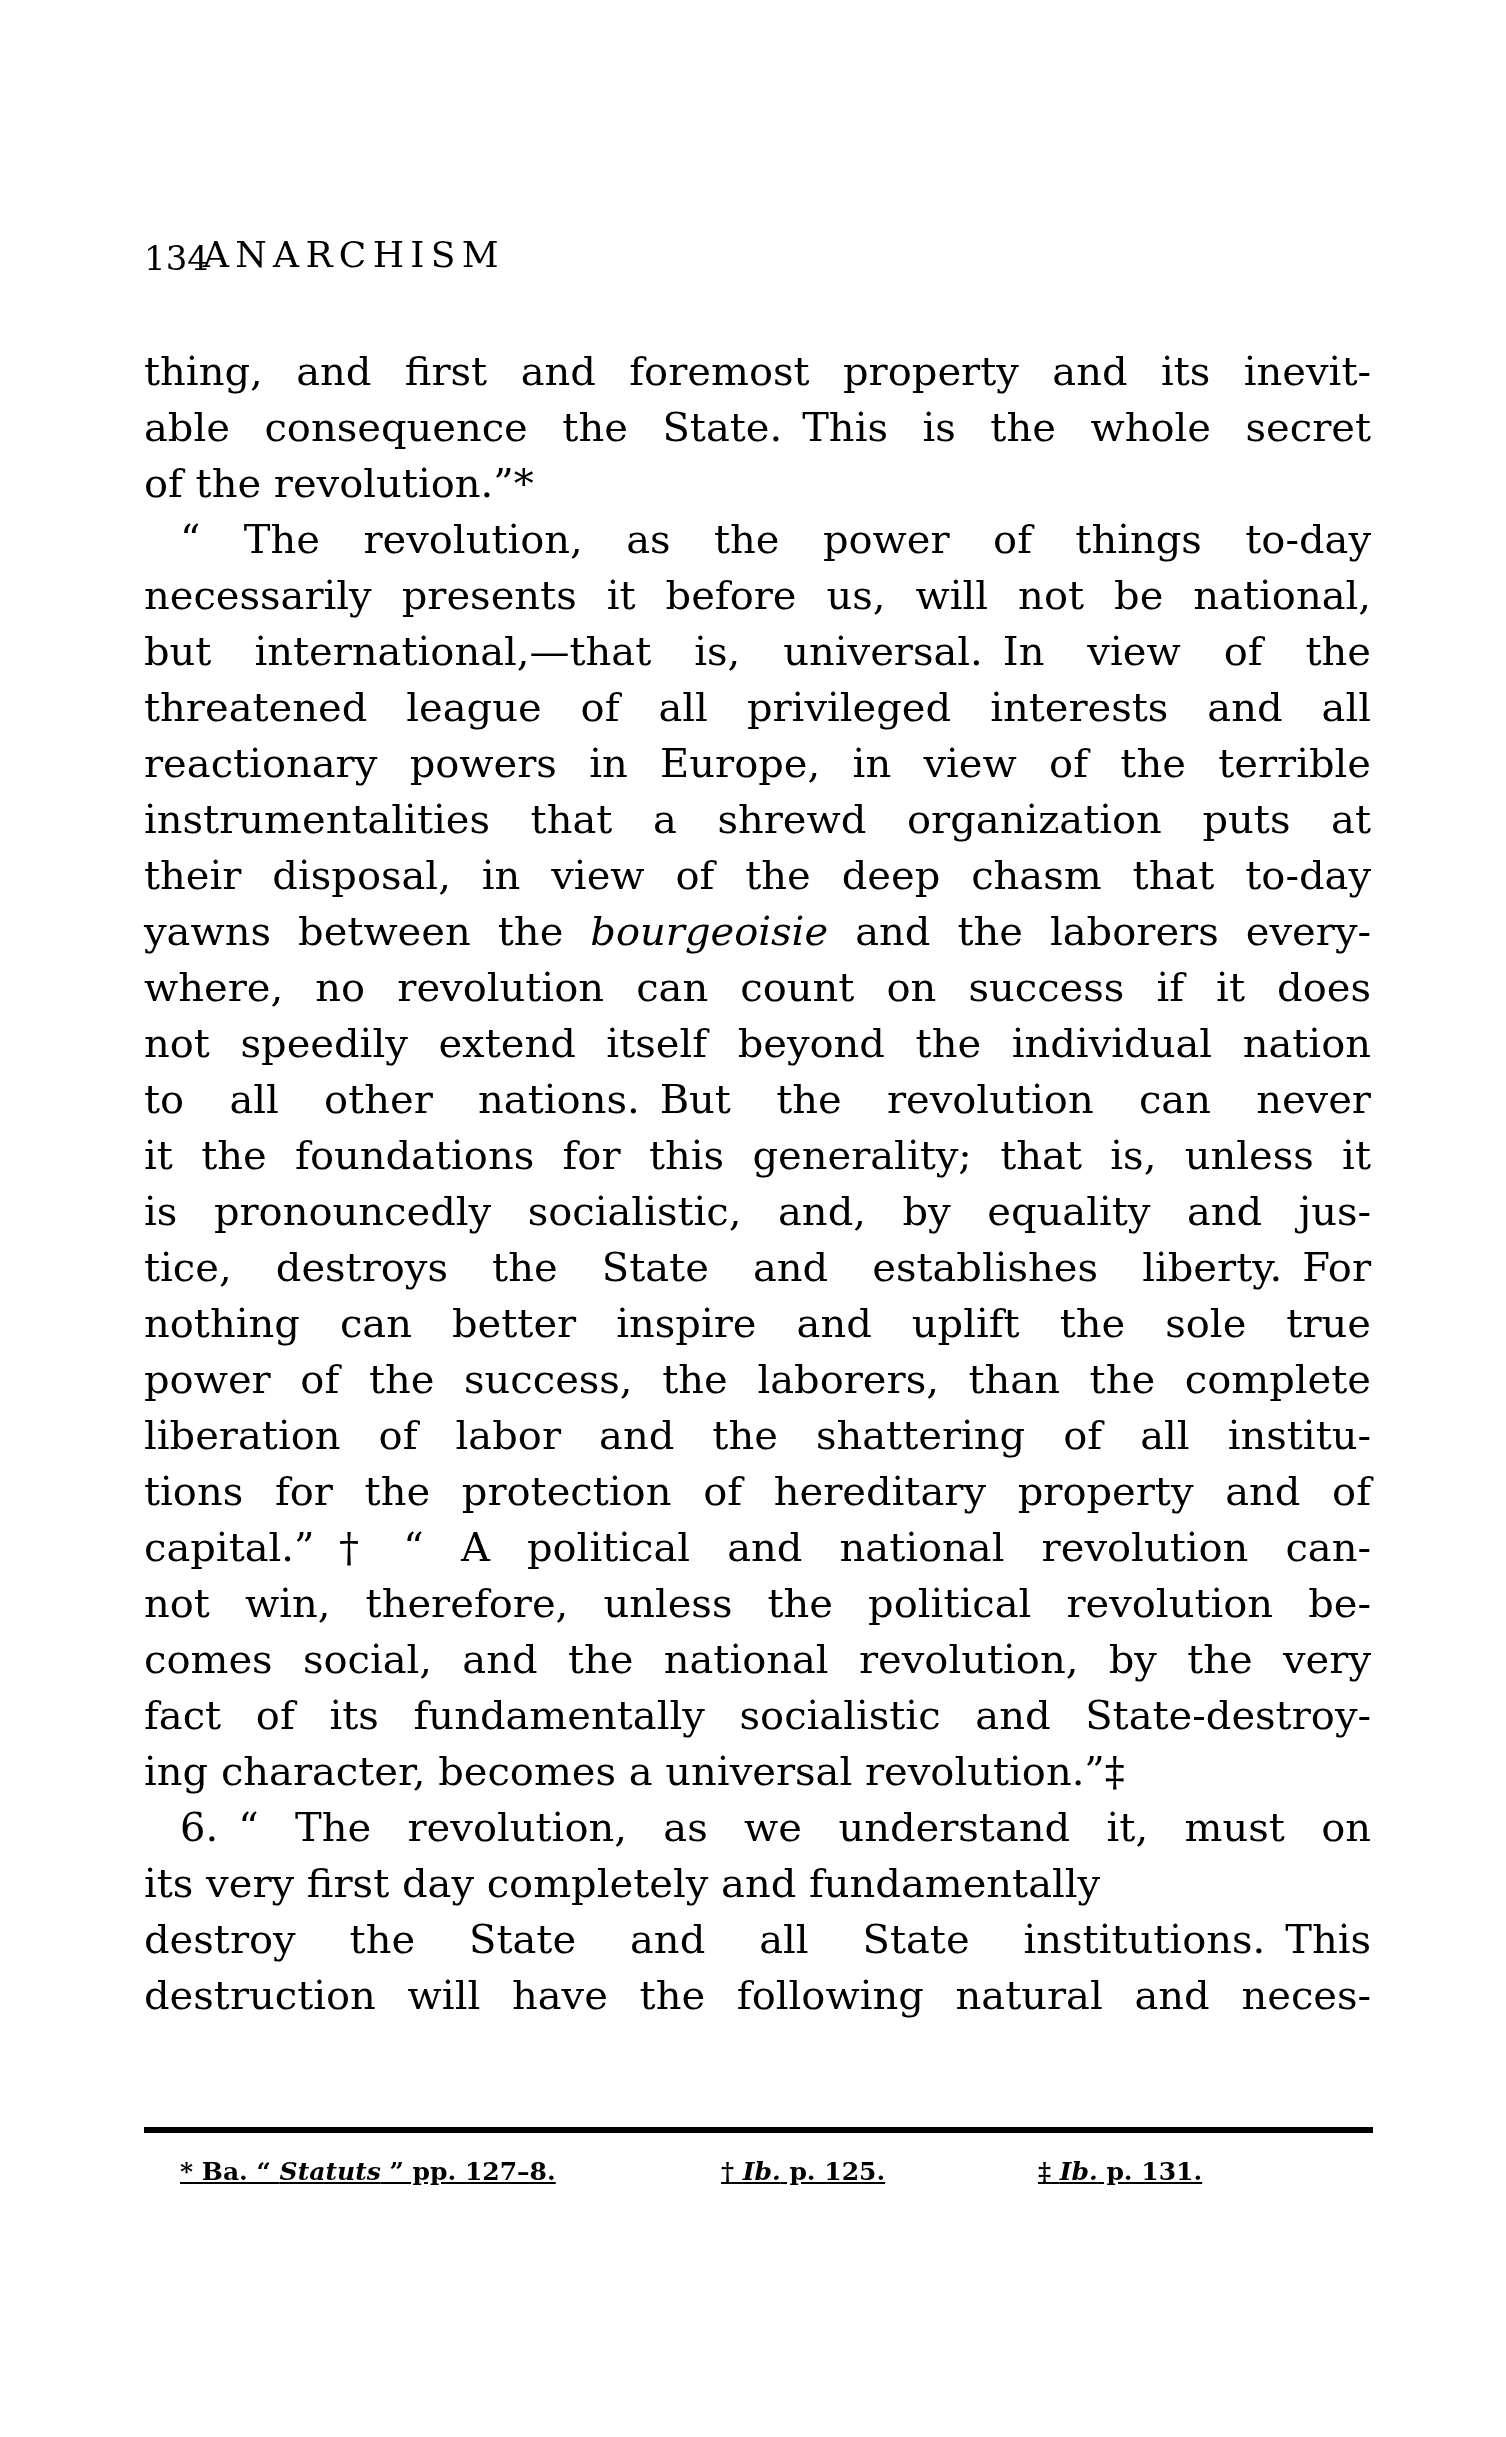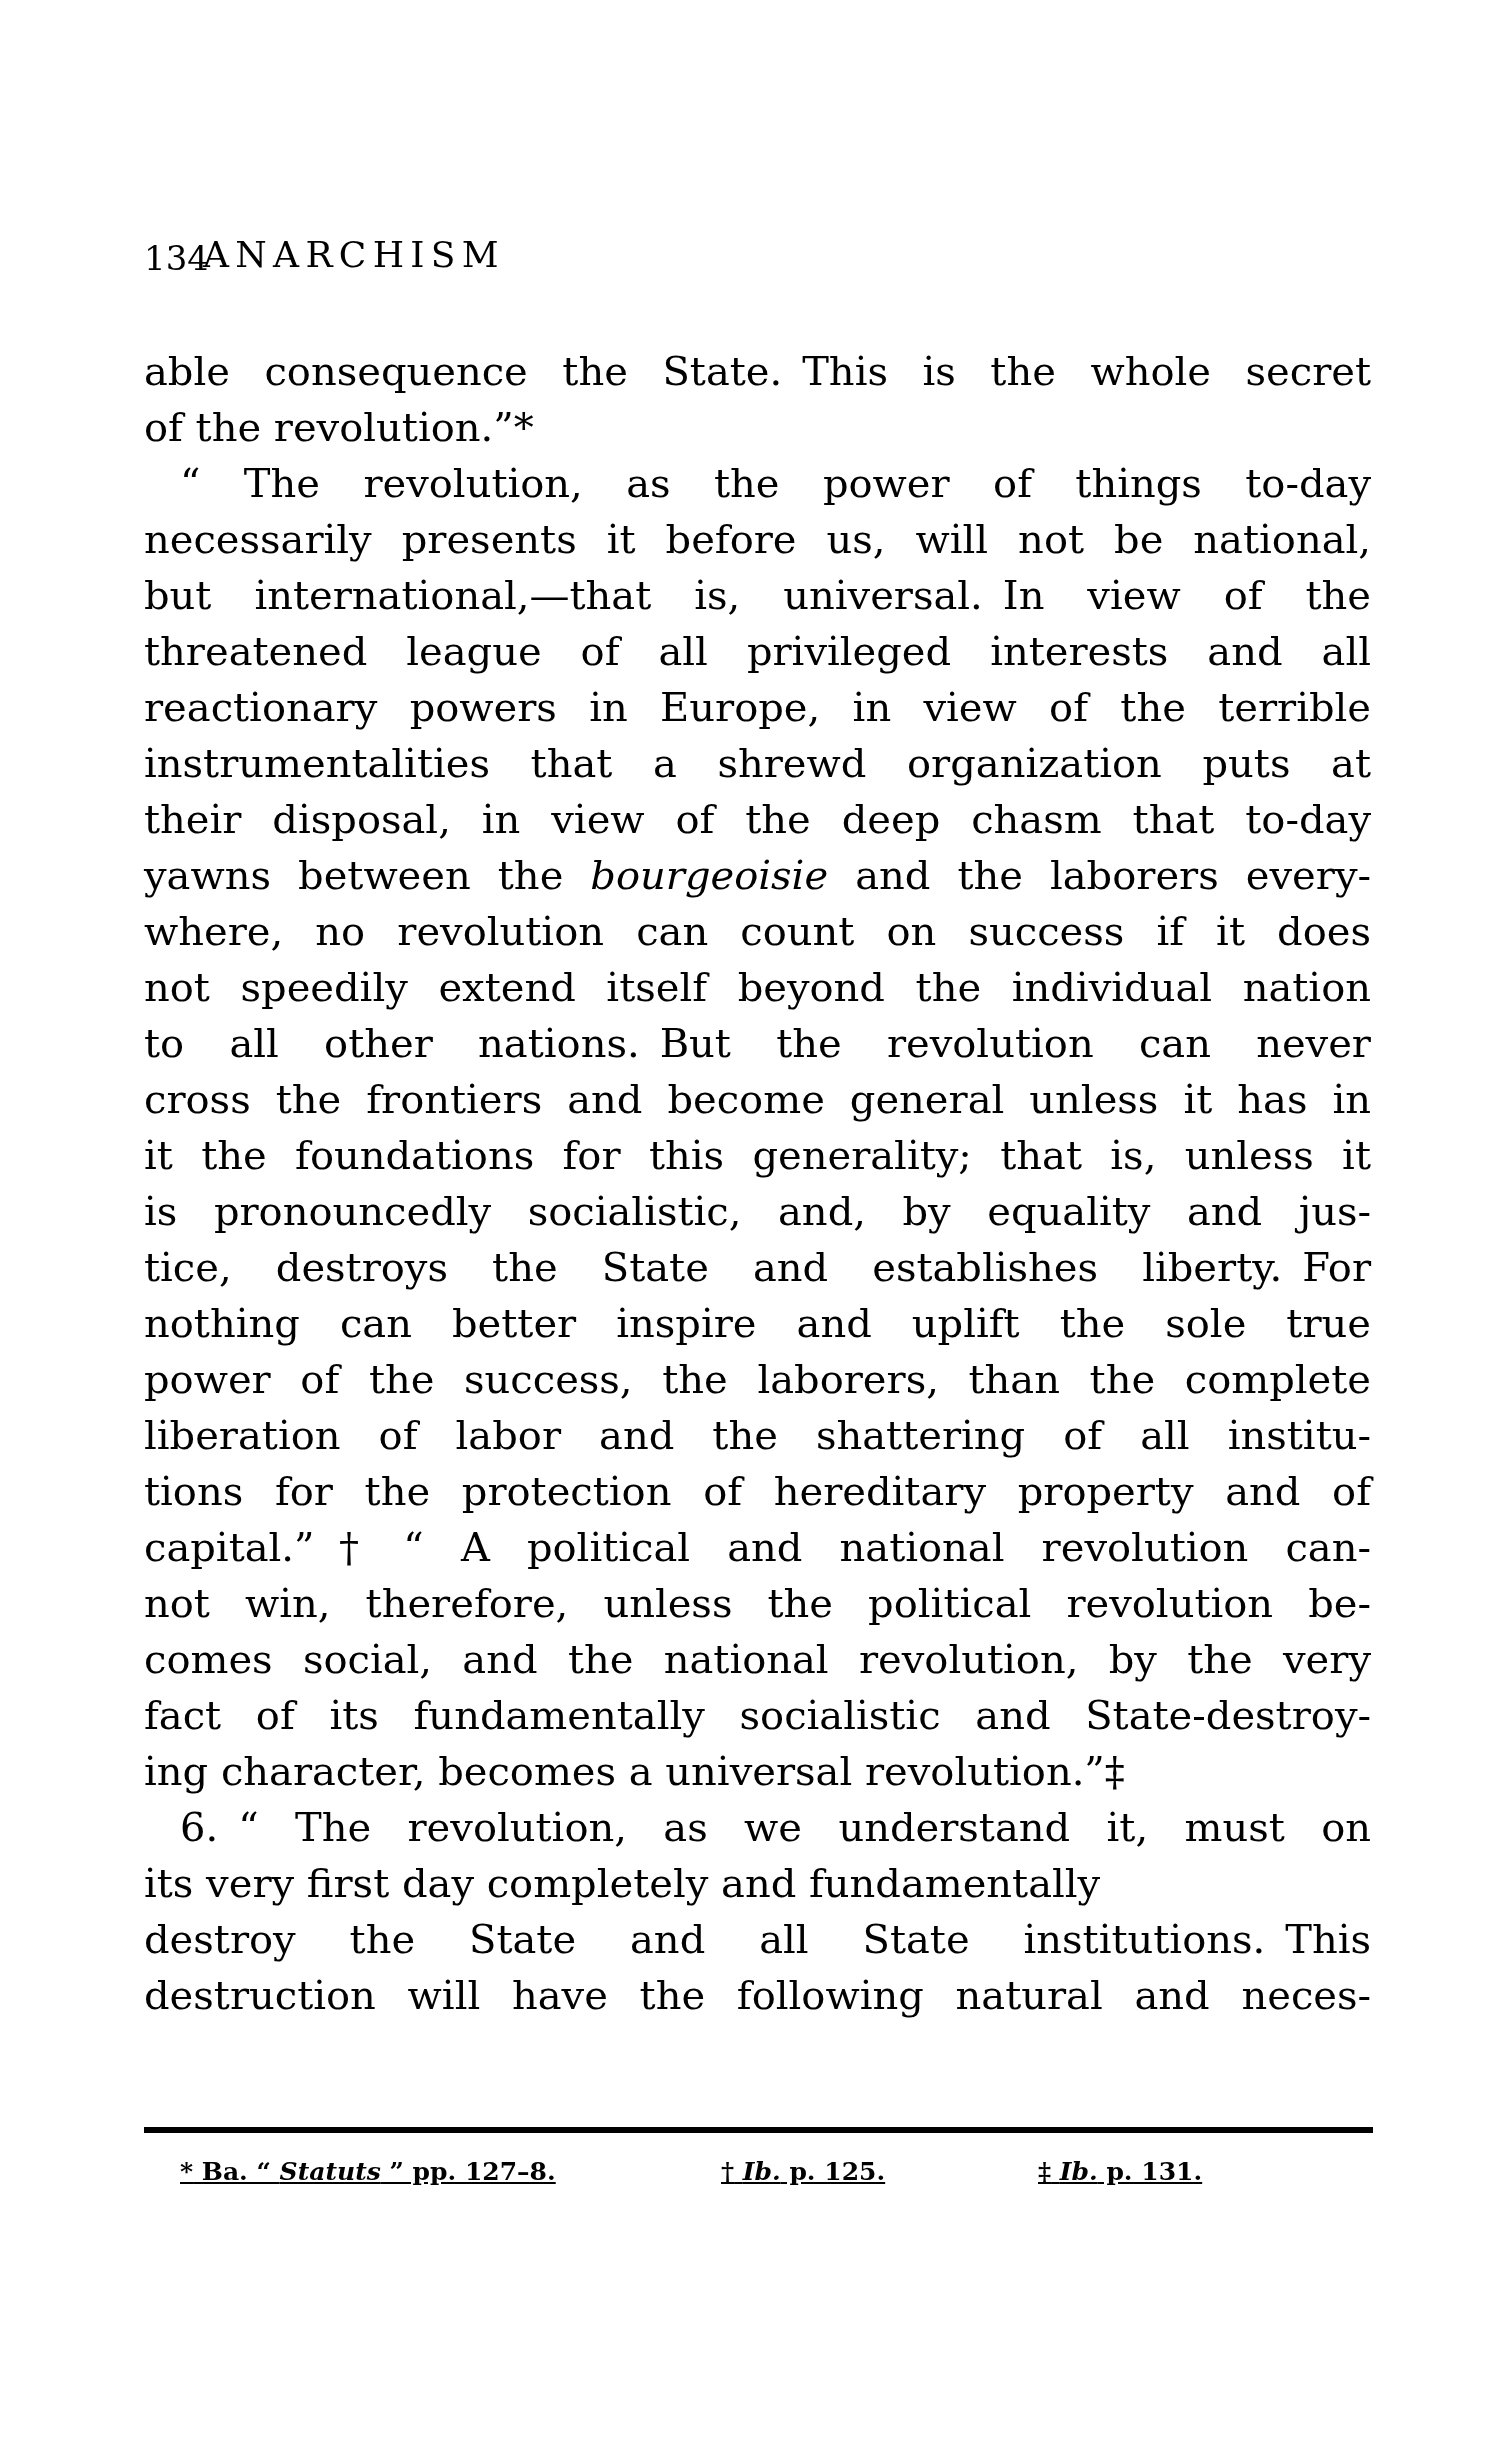--- a/index.html
+++ b/index.html
@@ -79,34 +79,34 @@
 </style>
 </head>
 <body>
 
 <div class="running-header">
   <span class="page-number">134</span>
   <span class="header-title">ANARCHISM</span>
 </div>
 
 <div class="textblock">
+  <div class="tline">thing, and first and foremost property and its inevit-</div>
   <div class="tline">able consequence the State. This is the whole secret</div>
   <div class="tline noj">of the revolution.”*</div>
   <div class="tline ind">“ The revolution, as the power of things to-day</div>
   <div class="tline">necessarily presents it before us, will not be national,</div>
   <div class="tline">but international,—that is, universal. In view of the</div>
   <div class="tline">threatened league of all privileged interests and all</div>
   <div class="tline">reactionary powers in Europe, in view of the terrible</div>
   <div class="tline">instrumentalities that a shrewd organization puts at</div>
   <div class="tline">their disposal, in view of the deep chasm that to-day</div>
   <div class="tline"><span>yawns between the </span><em>bourgeoisie</em><span> and the laborers every-</span></div>
   <div class="tline">where, no revolution can count on success if it does</div>
   <div class="tline">not speedily extend itself beyond the individual nation</div>
   <div class="tline">to all other nations. But the revolution can never</div>
-  <div class="tline">cross the frontiers and become general unless it has in</div>
   <div class="tline">it the foundations for this generality; that is, unless it</div>
   <div class="tline">is pronouncedly socialistic, and, by equality and jus-</div>
   <div class="tline">tice, destroys the State and establishes liberty. For</div>
   <div class="tline">nothing can better inspire and uplift the sole true</div>
   <div class="tline">power of the success, the laborers, than the complete</div>
   <div class="tline">liberation of labor and the shattering of all institu-</div>
   <div class="tline">tions for the protection of hereditary property and of</div>
   <div class="tline">capital.”† “ A political and national revolution can-</div>
   <div class="tline">not win, therefore, unless the political revolution be-</div>
   <div class="tline">comes social, and the national revolution, by the very</div>

